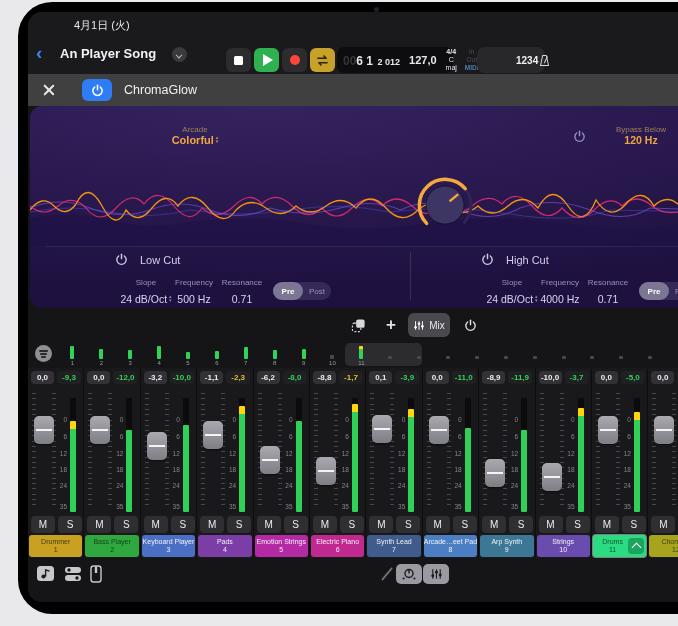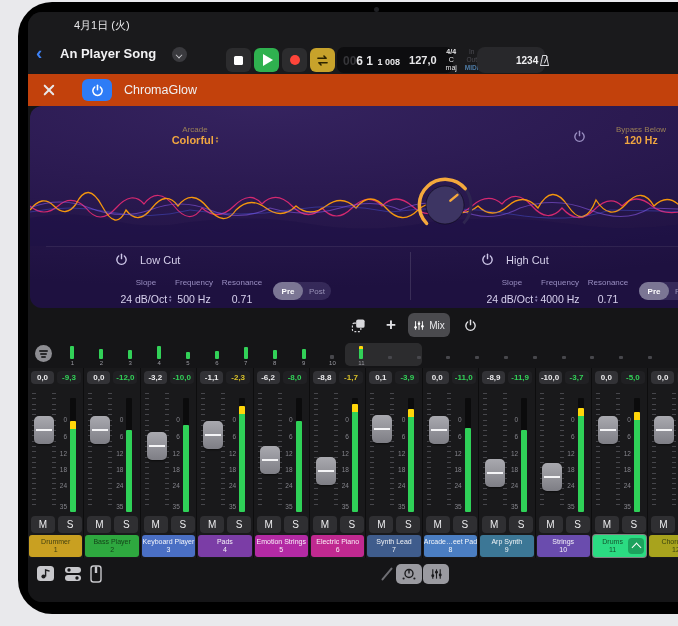--- a/index.html
+++ b/index.html
@@ -33,21 +33,21 @@
   .sigcol{padding:0 4px;text-align:center;line-height:8px;}
   .sigcol .s1{font-size:7px;font-weight:bold;}
   .sigcol .s2{font-size:7px;}
   .iocol{padding:0 4px;text-align:center;line-height:8px;}
   .iocol .io{font-size:6.5px;color:#4e4e55;}
   .iocol .midi{font-size:6.5px;color:#4f7ca6;font-weight:bold;}
   .countpill{left:449px;top:13px;width:68px;height:26px;border-radius:8px;background:#28282b;display:flex;align-items:center;}
   .count{width:33px;text-align:center;color:#f0f0f2;font-size:10px;font-weight:bold;margin-left:39px;}
   .countpill .sep{width:1px;height:16px;background:#3a3a3e;}
   
-  .plughdr{left:0;top:62px;width:100%;height:32px;background:#c2410c;}
+  .plughdr{left:0;top:62px;width:100%;height:32px;background:#404040;}
   .closex{left:12px;top:7px;width:18px;height:18px;}
   .closex::before,.closex::after{content:"";position:absolute;left:8px;top:2px;width:1.8px;height:14px;background:#e8e8ea;border-radius:1px;}
   .closex::before{transform:rotate(45deg);} .closex::after{transform:rotate(-45deg);}
   .plugpwr{left:54px;top:5px;width:30px;height:22px;border-radius:6px;background:#2e7cf6;display:flex;align-items:center;justify-content:center;}
   .plugname{left:96px;top:9px;font-size:12.5px;color:#f0f0f2;}
   
   .plugbody{left:2px;top:94px;width:676px;height:202px;border-radius:12px 0 0 12px;
     background:radial-gradient(120% 90% at 35% 0%,#35235f 0%,#2b1a51 45%,#1e1140 100%);overflow:hidden;}
   .goldlab{font-size:8px;color:#9c8157;}
   .gold{color:#f0a640;font-weight:bold;}
@@ -149,21 +149,21 @@
     <div class="a tbtn" style="left:254px">
         <div class="recdot"></div>
       </div>
     <div class="a tbtn" style="left:282px;background:#c7a22b">
       <svg width="15" height="11" viewBox="0 0 16 12">
         <path d="M3 3.5h9l-2.4-2.4M13 8.5H4l2.4 2.4" fill="none" stroke="#2d2400" stroke-width="1.7" stroke-linecap="round" stroke-linejoin="round"></path>
       </svg>
     </div>
 
     <div class="a lcd">
-      <div class="pos"><span class="dim">00</span><span class="big">6 1</span> <span class="sm">1 008</span></div>
+      <div class="pos"><span class="dim">00</span><span class="big">6 1</span> <span class="sm">2 012</span></div>
       <div class="sep"></div>
       <div class="tempo">127,0</div>
       <div class="sep"></div>
       <div class="sigcol">
         <div class="s1">4/4</div>
         <div class="s2">C maj</div>
       </div>
       <div class="iocol">
         <div class="io">In Out</div>
         <div class="midi">MIDI</div>

